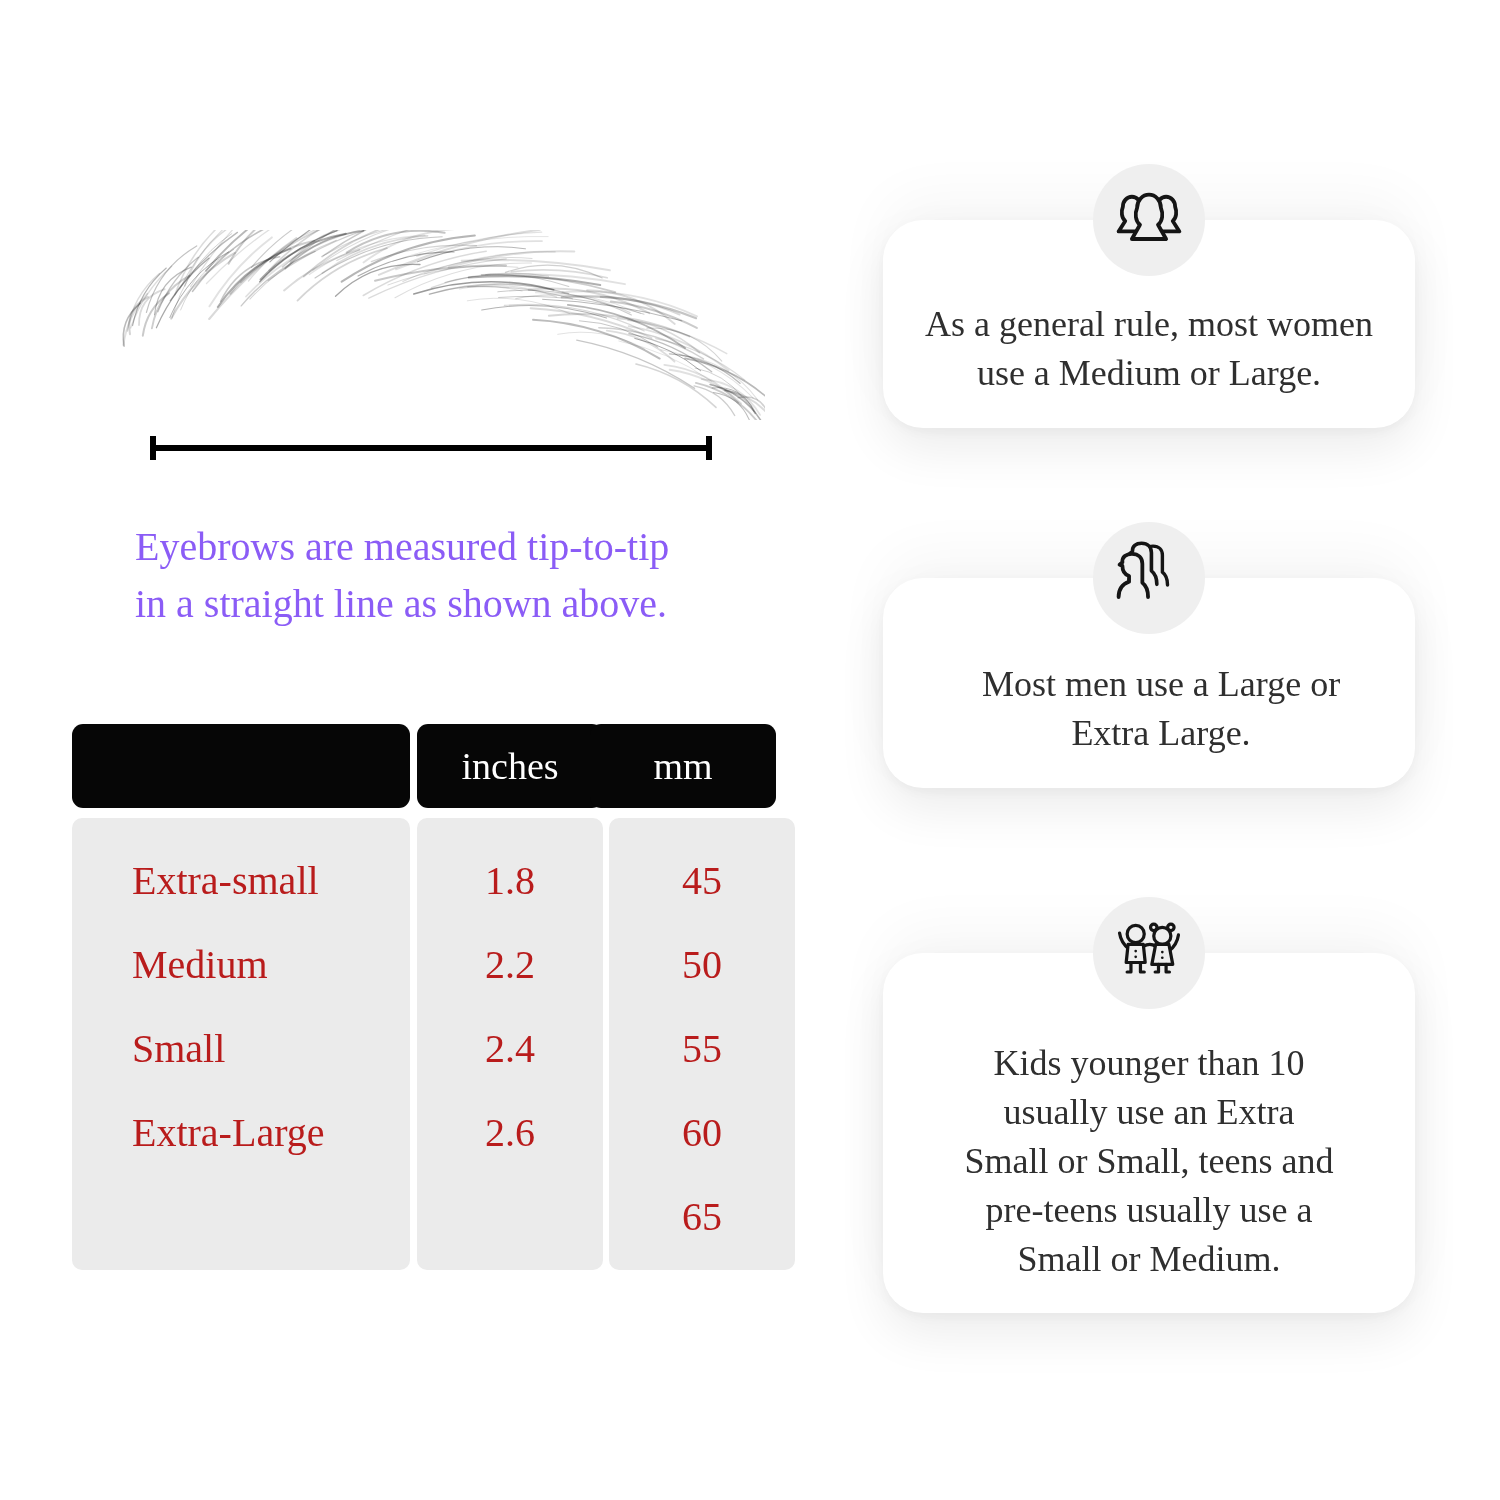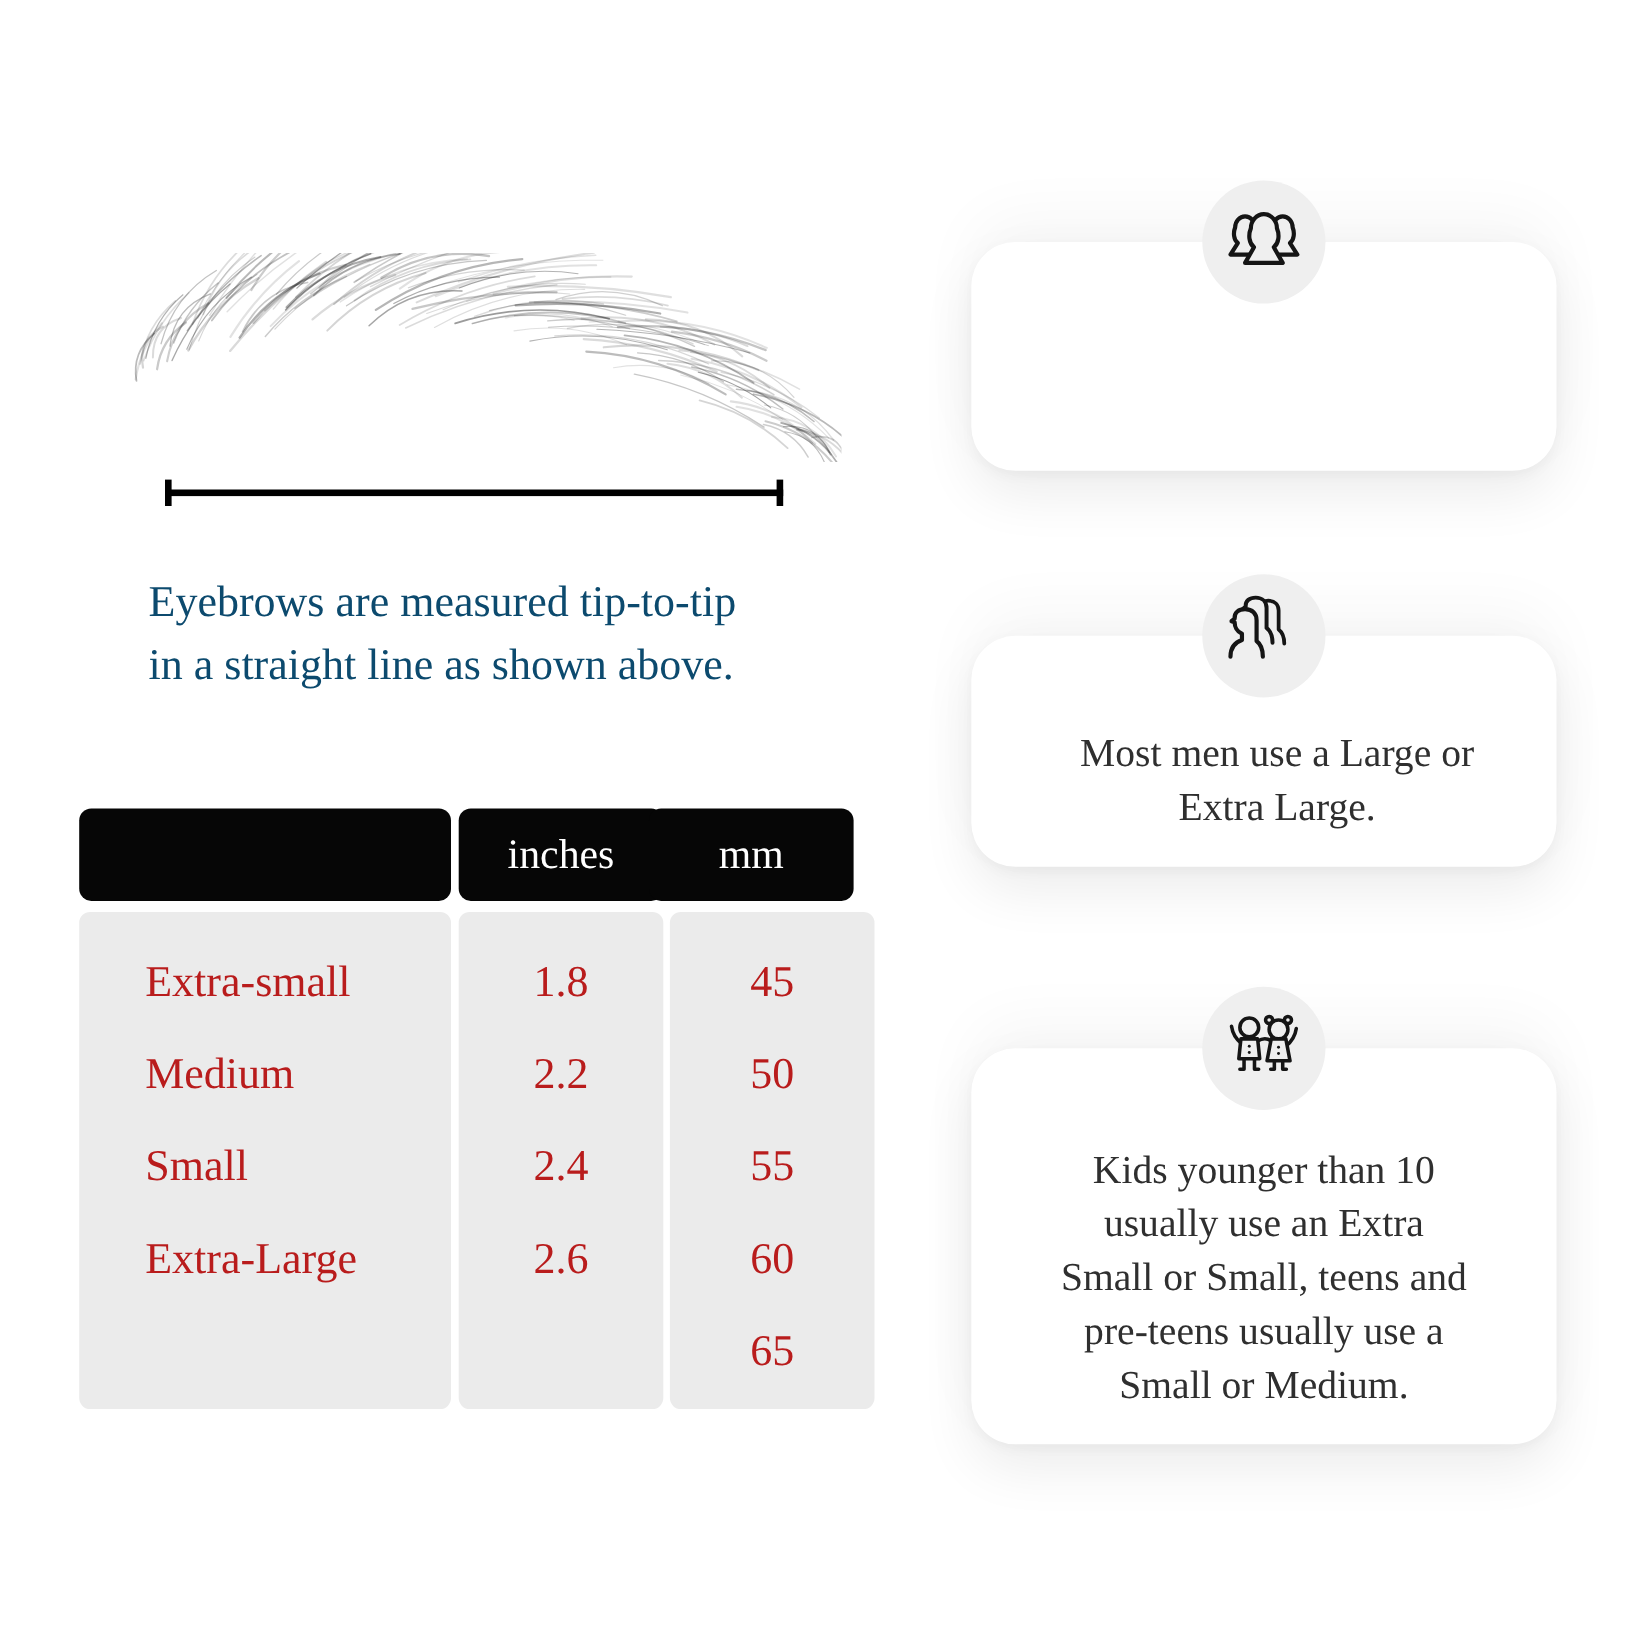--- a/index.html
+++ b/index.html
@@ -8,24 +8,24 @@
     font-family:"Liberation Serif","DejaVu Serif",serif; overflow:hidden;
   }
   
   .brow-svg{position:absolute; left:105px; top:230px; width:660px; height:190px;}
   .measure-line{position:absolute; left:150px; top:436px; width:562px; height:24px;}
   .measure-line .bar{position:absolute; left:0; right:0; top:9px; height:6px; background:#000;}
   .measure-line .cap{position:absolute; top:0; width:6px; height:24px; background:#000;}
   .measure-line .cap.left{left:0;} .measure-line .cap.right{right:0;}
   .caption{
     position:absolute; left:135px; top:518px; width:640px;
-    font-size:40px; line-height:57px; color:#0c4a6e; white-space:pre-line;
+    font-size:40px; line-height:57px; color:#8b5cf6; white-space:pre-line;
   }
   
-  .size-table{position:absolute; left:72px; top:724px; width:723px; height:546px;margin-top:11px;}
+  .size-table{position:absolute; left:72px; top:724px; width:723px; height:546px;}
   .th{
     position:absolute; top:0; height:84px; background:#060606; border-radius:11px;
     color:#ffffff; font-size:38px; display:flex; align-items:center; justify-content:center;
   }
   .th1{left:0; width:338px;} .th2{left:345px; width:186px;} .th3{left:518px; width:186px;}
   .tb{
     position:absolute; top:94px; height:452px; background:#ebebeb; border-radius:10px;
     padding-top:20px; box-sizing:border-box;
   }
   .tb1{left:0; width:338px;} .tb2{left:345px; width:186px;} .tb3{left:537px; width:186px;text-align:center;}
@@ -241,20 +241,22 @@
     <div class="badge">
       <svg viewBox="0 0 80 80">
         <path class="fillp" d="M8 52 L15 41 C11 38 10.5 31 12.5 26 A9.5 10.5 0 1 1 31.5 26 C33.5 31 33 38 29 41 L36 52 Z"></path>
         <path class="strokep" d="M8 52 L15 41 C11 38 10.5 31 12.5 26 A9.5 10.5 0 1 1 31.5 26 C33.5 31 33 38 29 41 L36 52 Z"></path>
         <path class="fillp" d="M44 52 L51 41 C47 38 46.5 31 48.5 26 A9.5 10.5 0 1 1 67.5 26 C69.5 31 69 38 65 41 L72 52 Z"></path>
         <path class="strokep" d="M44 52 L51 41 C47 38 46.5 31 48.5 26 A9.5 10.5 0 1 1 67.5 26 C69.5 31 69 38 65 41 L72 52 Z"></path>
         <path class="fillp" d="M22 60 L30.5 45 C25.5 41 25 33 27.5 27 A11 12 0 1 1 52.5 27 C55 33 54.5 41 49.5 45 L58 60 Z"></path>
         <path class="strokep" d="M22 60 L30.5 45 C25.5 41 25 33 27.5 27 A11 12 0 1 1 52.5 27 C55 33 54.5 41 49.5 45 L58 60 Z"></path>
       </svg>
     </div>
+    <p class="body-text">As a general rule, most women
+use a Medium or Large.</p>
   </section>
 
   <section class="card card2">
     <div class="badge">
       <svg viewBox="0 0 80 80">
         <g transform="translate(28,6) scale(0.9)">
           <path class="fillp" d="M4 46 C4 37 9 32 15 30 L15 24 C10 22 8 17 8 13 L5 12 L8 9.5 C7.5 3.5 12 0.5 18 0.5 C25 0.5 29 5 29 11 L29 31 C33 34 35 39 35 46 Z"></path>
           <path class="strokep" d="M4 46 C4 37 9 32 15 30 L15 24 C10 22 8 17 8 13 L5 12 L8 9.5 C7.5 3.5 12 0.5 18 0.5 C25 0.5 29 5 29 11 L29 31 C33 34 35 39 35 46"></path>
         </g>
         <g transform="translate(15,3) scale(0.95)">

